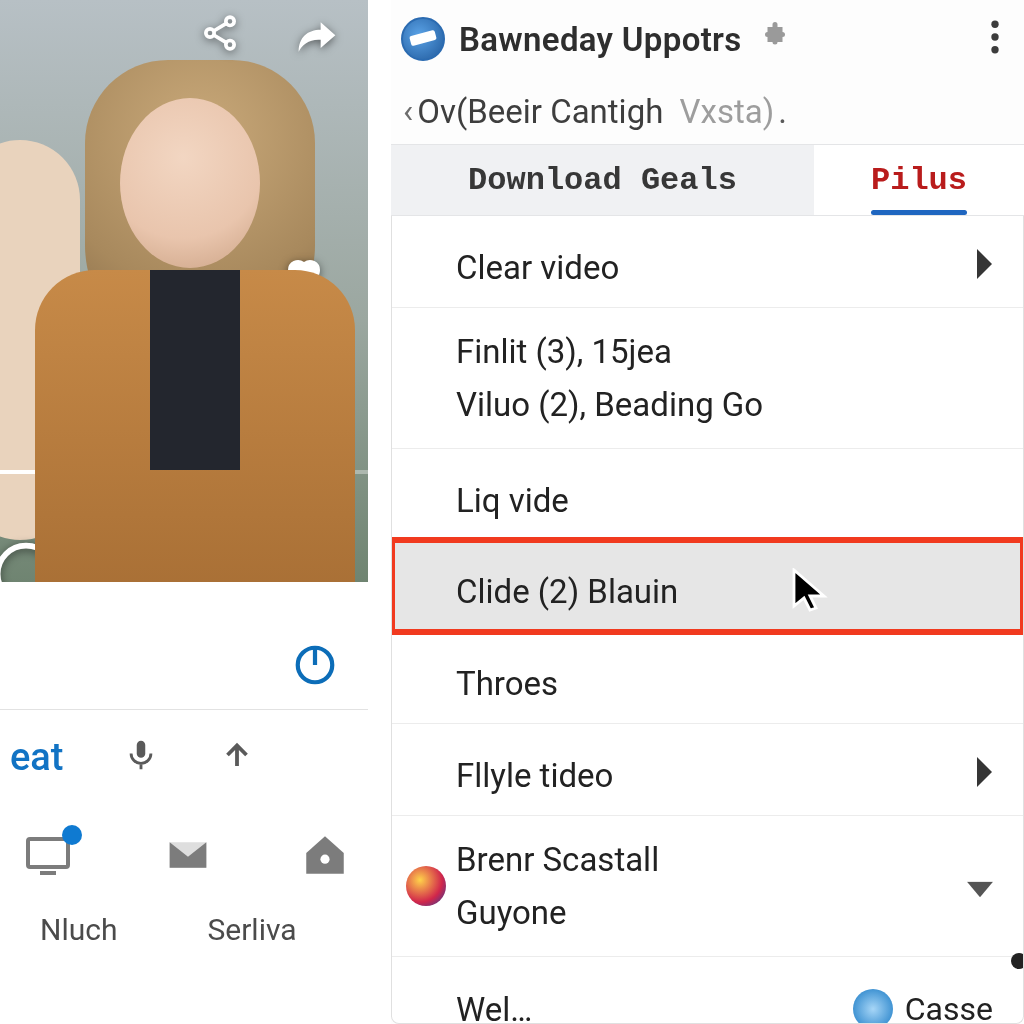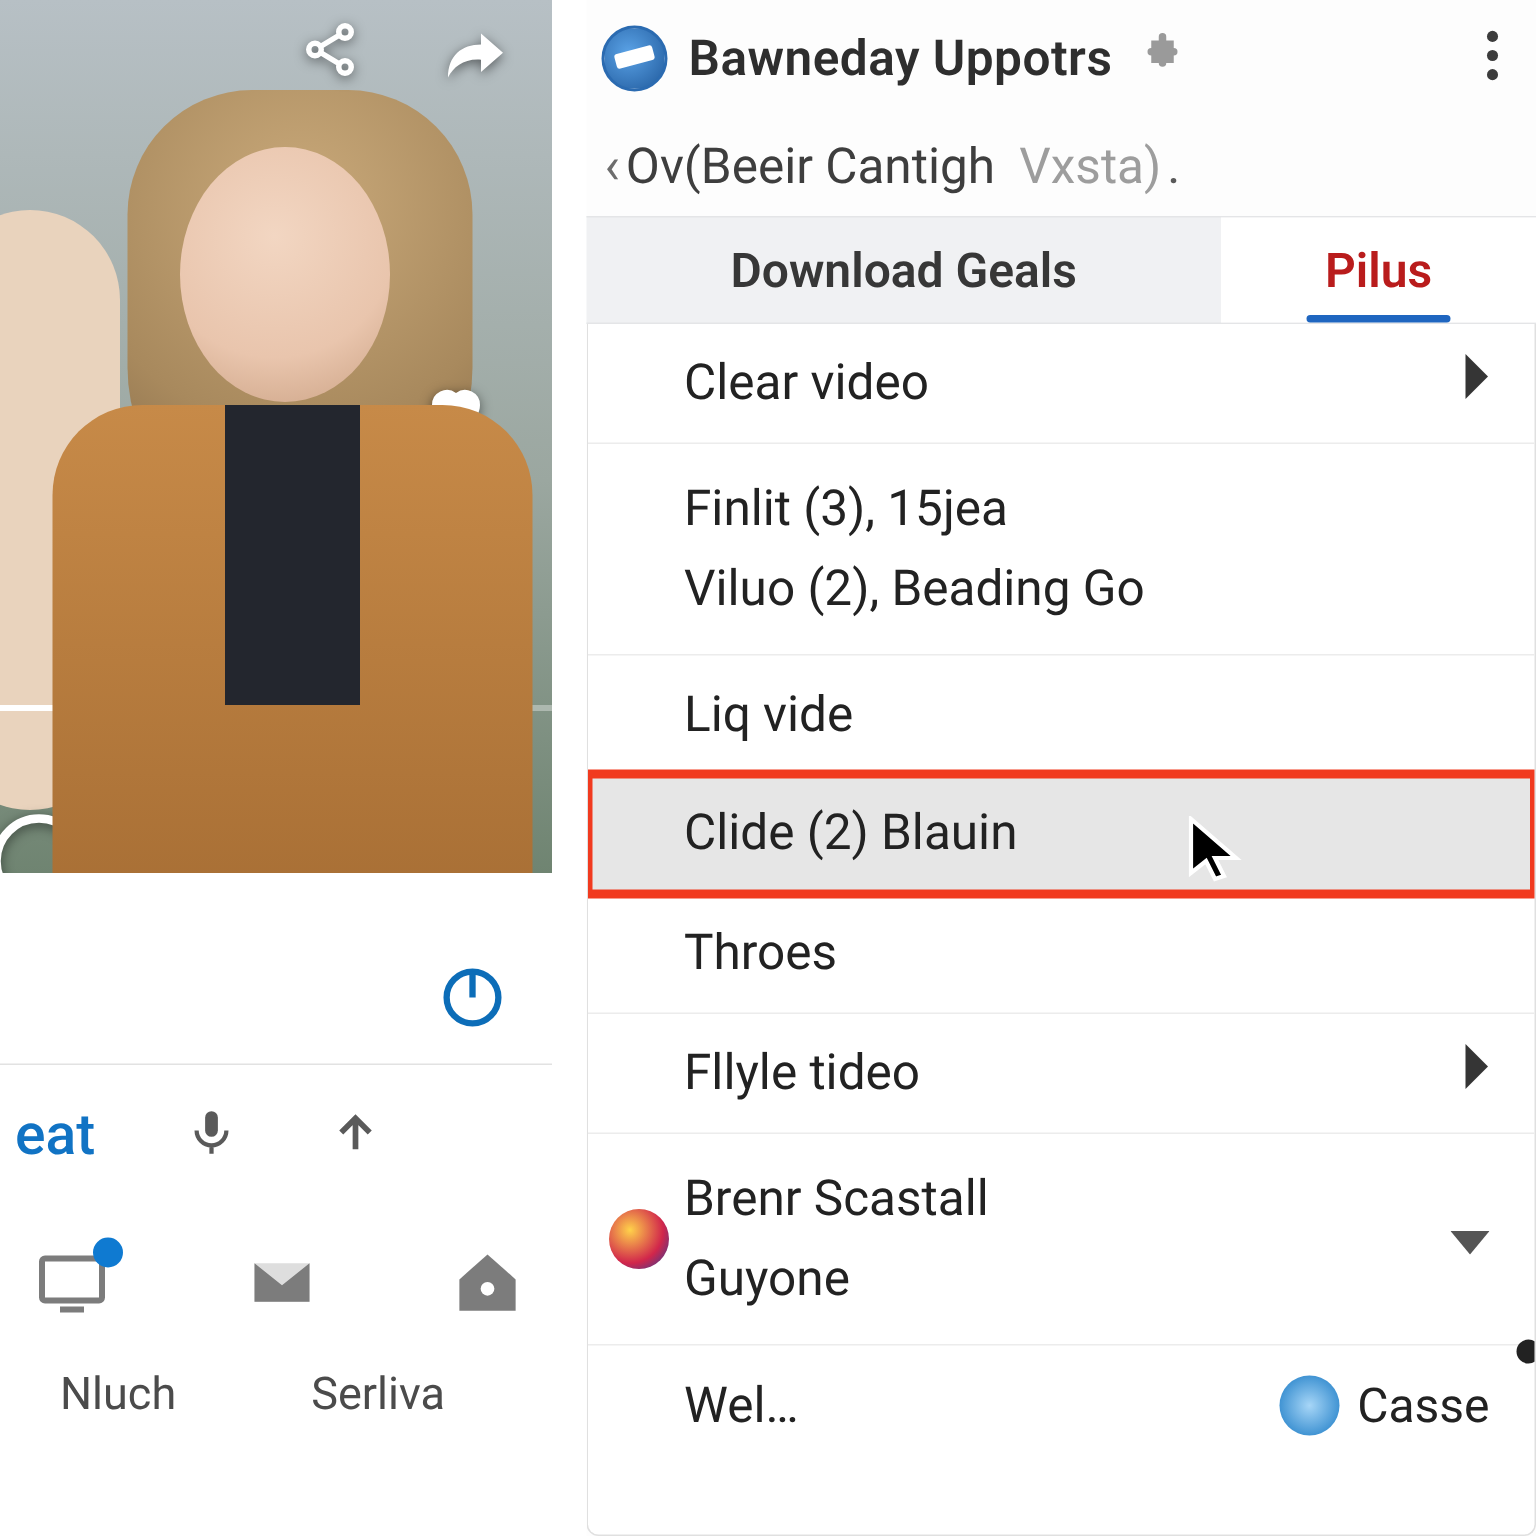--- a/index.html
+++ b/index.html
@@ -49,27 +49,27 @@
   .r-header .logo:before { content:""; position:absolute; left:7px; top:14px; width:26px; height:10px; background:#fff; transform:rotate(-15deg); border-radius:2px; }
   .r-header .title { font-size:33px; font-weight:600; color:#2e2e2e; letter-spacing:.01em; }
   .r-header .puzzle { margin-left:4px; color:#9a9a9a; }
   .r-header .kebab { margin-left:auto; color:#3c3c3c; }
 
   .breadcrumb { display:flex; align-items:center; gap:4px; height:66px; padding: 0 12px; font-size:33px; color:#3e3e3e; }
   .breadcrumb .chev { color:#6d6d6d; font-size:34px; }
   .breadcrumb .secondary { color:#9d9d9d; }
   .breadcrumb .dot { color:#5a5a5a; }
 
-  .tabs { display:flex; height:72px; background:#f0f1f3; border-top:1px solid #e4e5e7; border-bottom:1px solid #e4e5e7; }
+  .tabs { display:flex; height:72px; background:#f0f1f3; border-top:1px solid #e4e5e7; border-bottom:1px solid #e4e5e7;font-family:Liberation Mono, monospace; }
   .tabs .tab { flex:1; display:flex; align-items:center; justify-content:center; font-size:32px; font-weight:600; color:#373737; }
   .tabs .tab.active { flex:0 0 210px; background:#fff; color:#b91c1c; position:relative; }
   .tabs .tab.active:after { content:""; position:absolute; bottom:0; left:50%; transform:translateX(-50%); width:96px; height:5px; background:#1f66c0; border-radius:3px; }
 
   .menu { flex:1; overflow:hidden; border:1px solid #e0e0e0; border-top:none; border-radius:0 0 8px 8px; background:#fff; position:relative; }
-  .menu-item { padding: 20px 30px 20px 64px; font-size:33px; color:#222; border-bottom:1px solid #ececec; display:flex; align-items:center; position:relative; min-height:74px; }
+  .menu-item { padding: 32px 30px 20px 64px; font-size:33px; color:#222; border-bottom:1px solid #ececec; display:flex; align-items:center; position:relative; min-height:74px; }
   .menu-item.double { flex-direction:column; align-items:flex-start; gap:14px; padding-top:24px; padding-bottom:24px; }
   .menu-item.hovered { background:#e6e6e6; }
   .menu-item.highlighted { outline:6px solid #f13a1f; outline-offset:-3px; }
   .menu-item .sub { display:block; }
   .menu-item .chev-right { margin-left:auto; color:#353535; }
   .menu-item .chev-down  { margin-left:auto; color:#555; }
   .menu-item .item-icon { position:absolute; left:14px; top:50%; transform:translateY(-50%); width:40px; height:40px; border-radius:50%; }
   .icon-color-1 { background:radial-gradient(circle at 35% 35%, #ffd24a, #d1264b 60%, #1e3fa1); }
   .icon-color-2 { background:radial-gradient(circle at 50% 50%, #a7d6f7, #1678c4); position:relative; }
   .icon-color-2:after { content:""; position:absolute; right:-4px; top:-4px; width:16px; height:16px; background:#222; color:#fff; border-radius:50%; }

